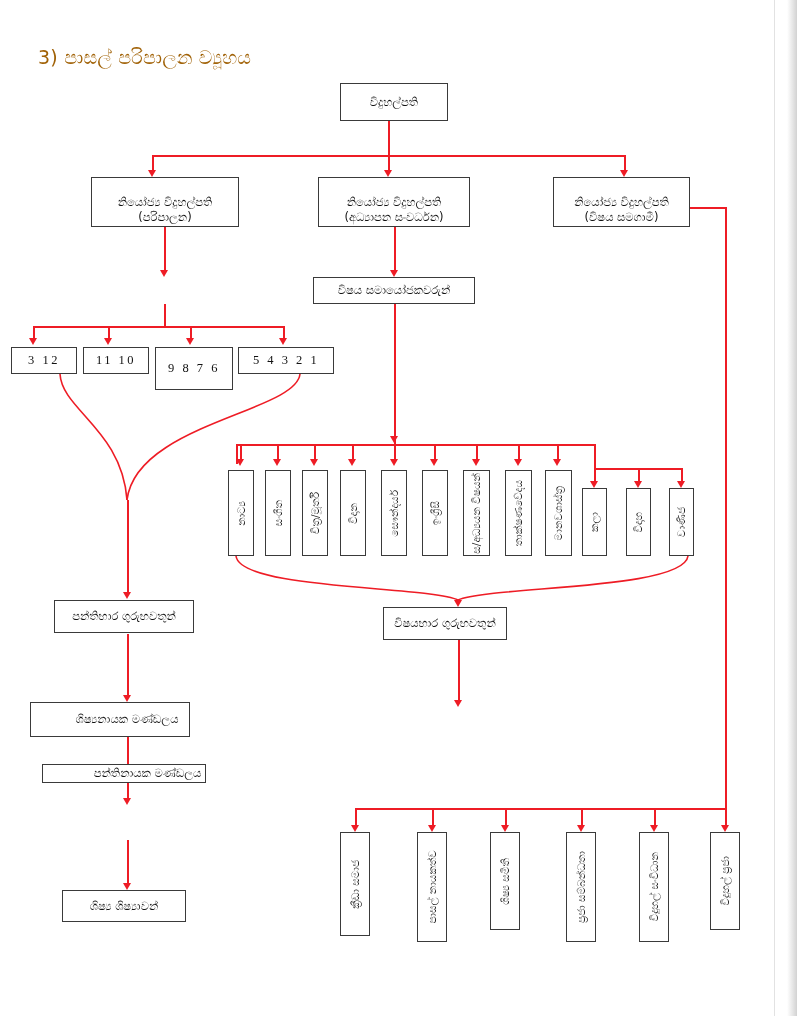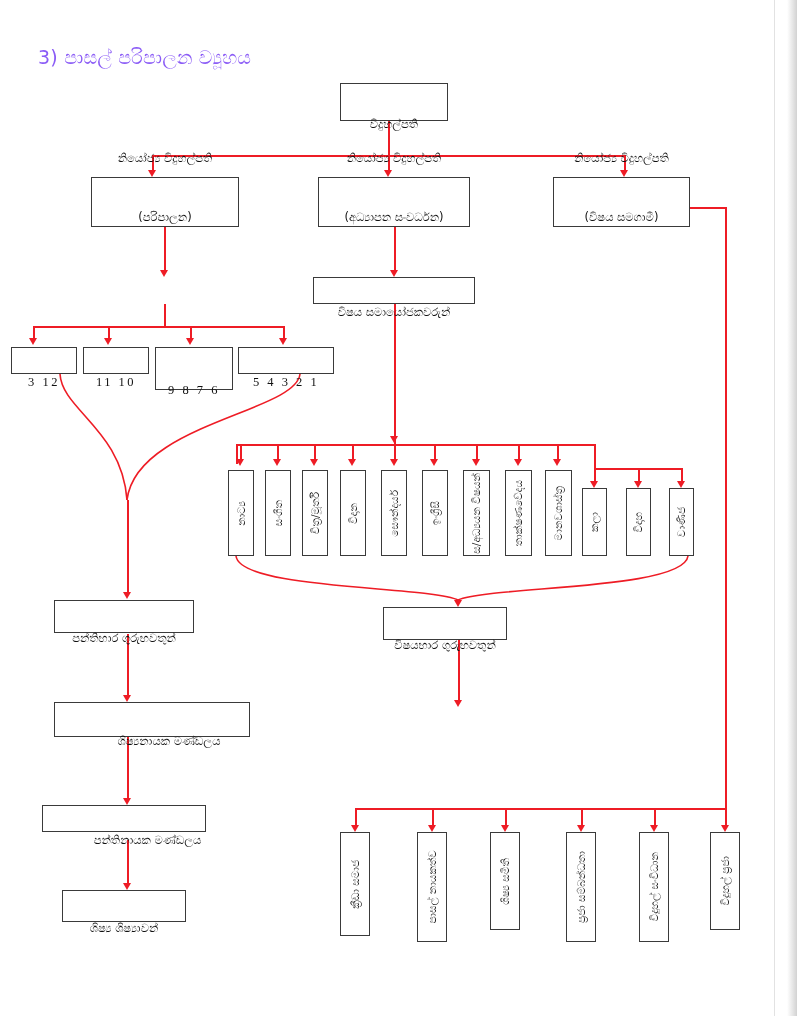--- a/index.html
+++ b/index.html
@@ -17,34 +17,34 @@
     position:absolute;top:0;right:0;width:22px;height:1016px;
     background:linear-gradient(to right,#ffffff 0%,#ffffff 55%,#e8e8e8 78%,#d2d2d2 100%);
     border-left:1px solid #e2e2e2;
   }
   .edge-line{
     position:absolute;top:0;right:21px;width:1px;height:1016px;background:#c9c9c9;
   }
 
   .title{
     position:absolute;left:38px;top:46px;
-    font-size:19px;color:#8b5cf6;font-weight:400;
+    font-size:19px;color:#a16207;font-weight:400;
     white-space:nowrap;letter-spacing:.2px;
   }
 
   
   .box{
     position:absolute;box-sizing:border-box;
     border:1.2px solid #3a3a3a;background:#ffffff;
     display:flex;align-items:center;justify-content:center;
     text-align:center;color:#111;
     font-size:11.5px;line-height:1.25;
   }
   .box.two-line{line-height:1.35;justify-content:flex-end;}
-  .box .lbl{display:block;padding:0 3px;margin-top:44px;}
+  .box .lbl{display:block;padding:0 3px;}
 
   
   .vbox{
     position:absolute;box-sizing:border-box;
     border:1.2px solid #3a3a3a;background:#ffffff;
     display:flex;align-items:center;justify-content:center;
     color:#111;font-size:10.5px;
   }
   .vbox .vlbl{
     writing-mode:vertical-rl;
@@ -240,24 +240,24 @@
   <div class="vbox" style="left:626px;top:488px;width:25px;height:68px;">
     <span class="vlbl">විදාහ</span>
   </div>
   <div class="vbox" style="left:669px;top:488px;width:25px;height:68px;">
     <span class="vlbl">වාණිජ</span>
   </div>
 
   <div class="box" style="left:54px;top:600px;width:140px;height:33px;">
     <span class="lbl">පන්තිභාර ගුරුභවතුන්</span>
   </div>
-  <div class="box" style="left:54px;top:702px;width:196px;height:35px;padding-left:34px;">
+  <div class="box" style="left:30px;top:702px;width:160px;height:35px;padding-left:34px;">
     <span class="lbl">ශිෂ්‍යනායක මණ්ඩලය</span>
   </div>
-  <div class="box" style="left:42px;top:805px;width:164px;height:27px;padding-left:47px;">
+  <div class="box" style="left:42px;top:764px;width:164px;height:19px;padding-left:47px;">
     <span class="lbl">පන්තිනායක මණ්ඩලය</span>
   </div>
   <div class="box" style="left:62px;top:890px;width:124px;height:32px;">
     <span class="lbl">ශිෂ්‍ය ශිෂ්‍යාවන්</span>
   </div>
 
   <div class="box" style="left:383px;top:607px;width:124px;height:33px;">
     <span class="lbl">විෂයභාර ගුරුභවතුන්</span>
   </div>
 

